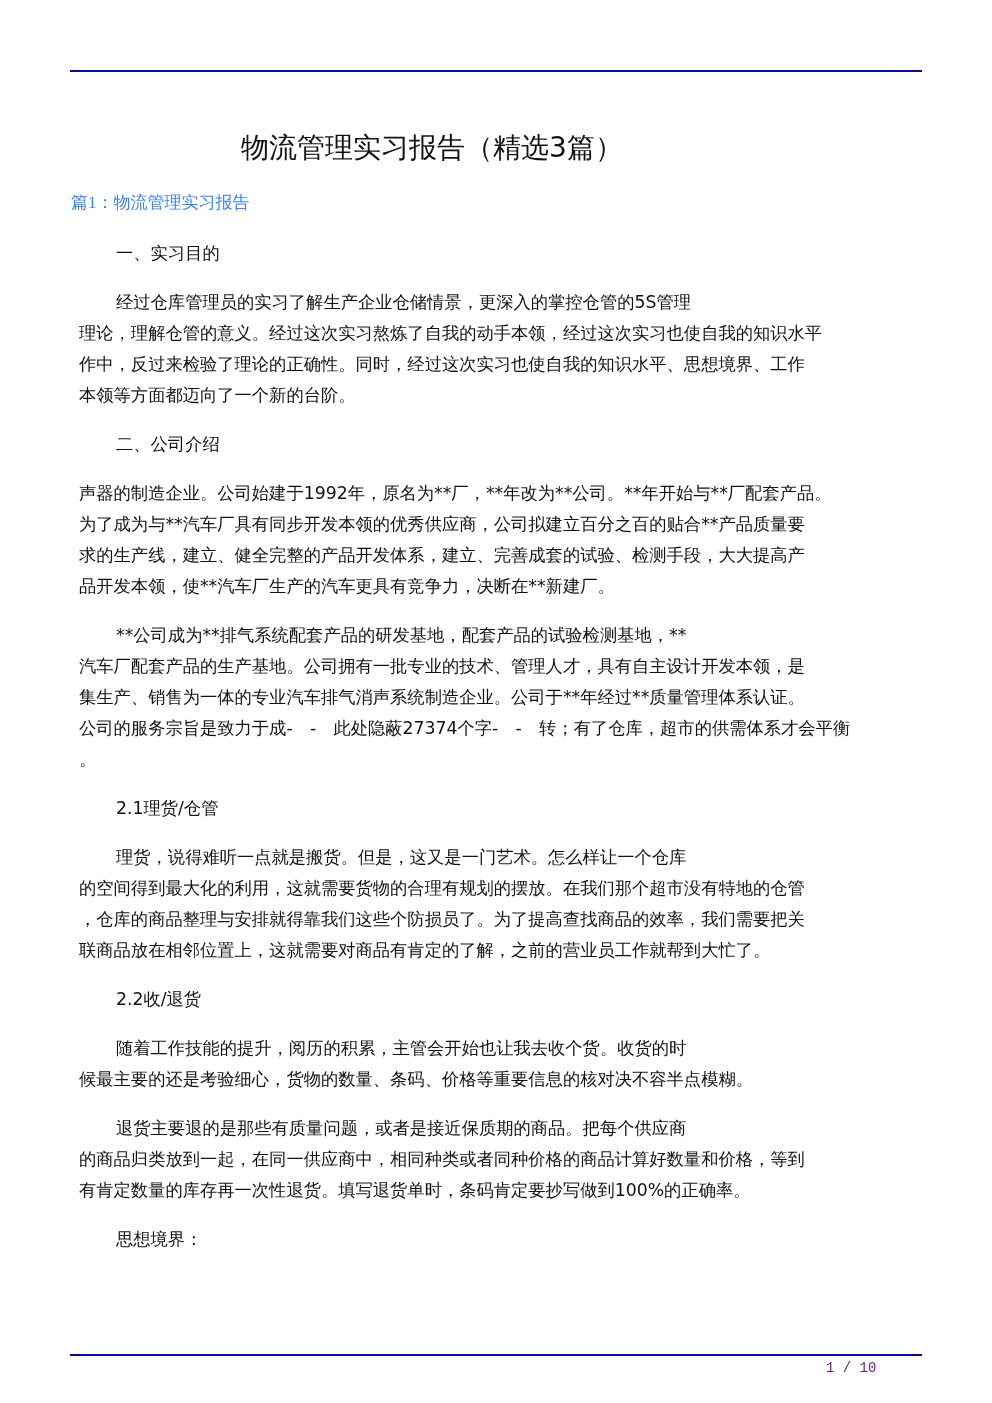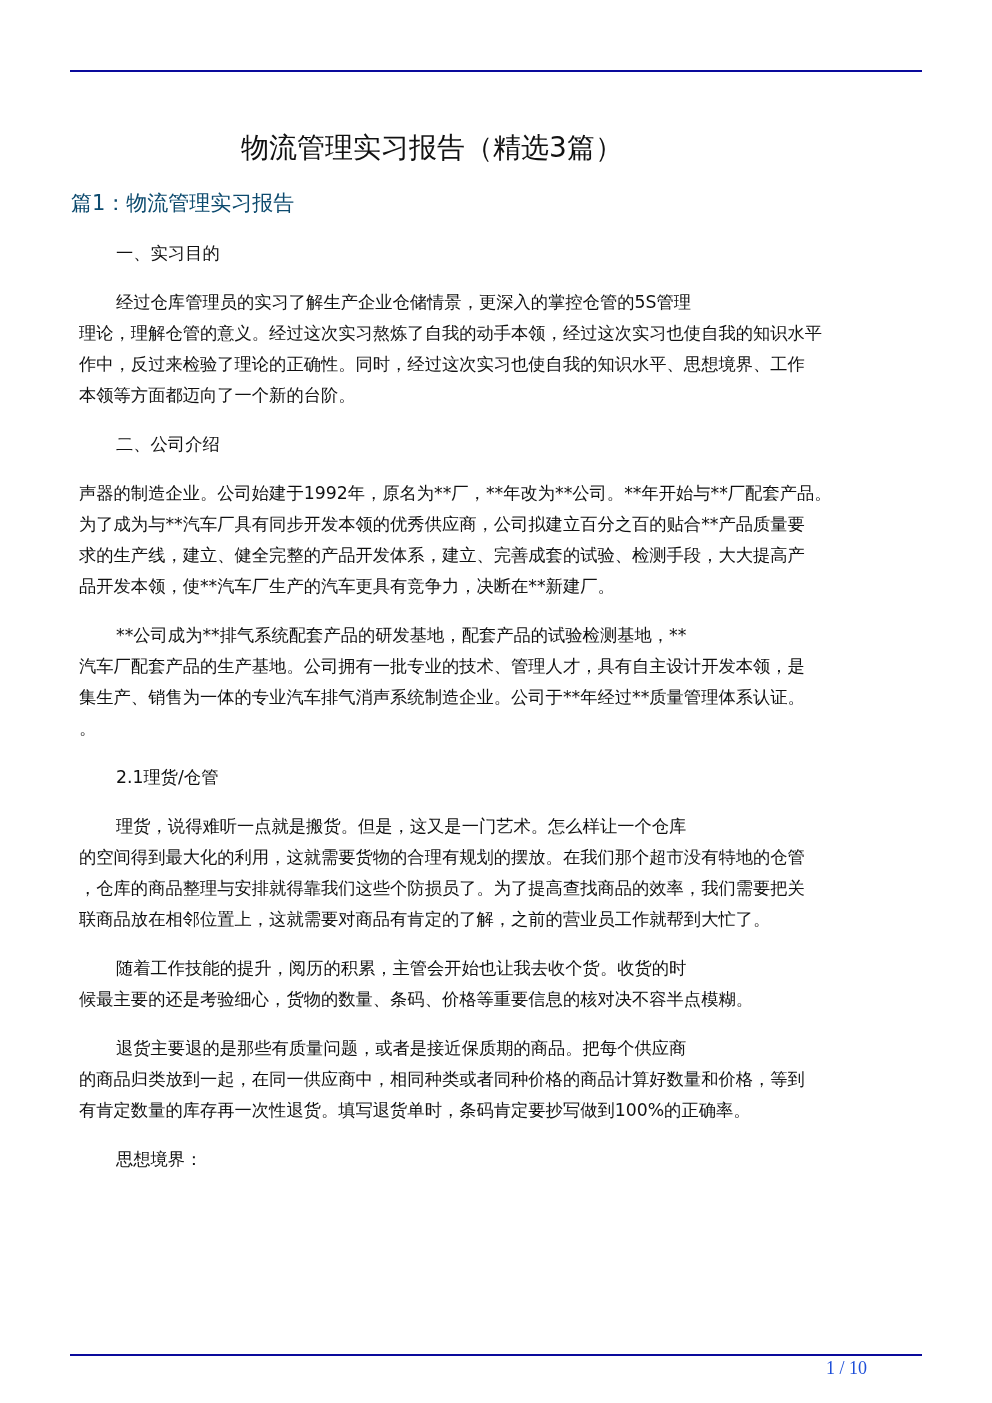--- a/index.html
+++ b/index.html
@@ -33,23 +33,24 @@
       text-align: center;
       font-size: 28px;
       line-height: 40px;
       color: #111111;
       letter-spacing: 0px;
     }
     .chapter {
       position: absolute;
       top: 186px;
       left: 71px;
-      font-size: 21px;
+      font-size: 17px;
       line-height: 34px;
-      color: #0c4a6e;
+      color: #3b82f6;
+      font-family: Liberation Serif, serif;
     }
     .content {
       position: absolute;
       top: 238px;
       left: 71px;
       width: 850px;
       font-size: 17.3px;
       line-height: 31px;
       color: #111111;
       margin-left: 8px;
@@ -66,24 +67,24 @@
       padding-left: 37px;
     }
     .content .para .line {
       display: block;
       white-space: nowrap;
     }
     .page-num {
       position: absolute;
       top: 1356px;
       left: 826px;
-      font-family: Liberation Serif, serif;
-      font-size: 18px;
+      font-family: Liberation Mono, monospace;
+      font-size: 14px;
       line-height: 24px;
-      color: #1d4ed8;
+      color: #701a75;
     }
   </style>
 </head>
 <body>
 
 <div class="rule top"></div>
 
 <div class="title">物流管理实习报告（精选3篇）</div>
 
 <div class="chapter">篇1：物流管理实习报告</div>
@@ -105,32 +106,34 @@
     <span class="line">声器的制造企业。公司始建于1992年，原名为**厂，**年改为**公司。**年开始与**厂配套产品。</span>
     <span class="line">为了成为与**汽车厂具有同步开发本领的优秀供应商，公司拟建立百分之百的贴合**产品质量要</span>
     <span class="line">求的生产线，建立、健全完整的产品开发体系，建立、完善成套的试验、检测手段，大大提高产</span>
     <span class="line">品开发本领，使**汽车厂生产的汽车更具有竞争力，决断在**新建厂。</span>
   </div>
 
   <div class="para">
     <span class="line first">**公司成为**排气系统配套产品的研发基地，配套产品的试验检测基地，**</span>
     <span class="line">汽车厂配套产品的生产基地。公司拥有一批专业的技术、管理人才，具有自主设计开发本领，是</span>
     <span class="line">集生产、销售为一体的专业汽车排气消声系统制造企业。公司于**年经过**质量管理体系认证。</span>
+    <span class="line">公司的服务宗旨是致力于成-　-　此处隐蔽27374个字-　-　转；有了仓库，超市的供需体系才会平衡</span>
     <span class="line">。</span>
   </div>
 
   <div class="heading">2.1理货/仓管</div>
 
   <div class="para">
     <span class="line first">理货，说得难听一点就是搬货。但是，这又是一门艺术。怎么样让一个仓库</span>
     <span class="line">的空间得到最大化的利用，这就需要货物的合理有规划的摆放。在我们那个超市没有特地的仓管</span>
     <span class="line">，仓库的商品整理与安排就得靠我们这些个防损员了。为了提高查找商品的效率，我们需要把关</span>
     <span class="line">联商品放在相邻位置上，这就需要对商品有肯定的了解，之前的营业员工作就帮到大忙了。</span>
   </div>
 
+  <div class="heading">2.2收/退货</div>
 
   <div class="para">
     <span class="line first">随着工作技能的提升，阅历的积累，主管会开始也让我去收个货。收货的时</span>
     <span class="line">候最主要的还是考验细心，货物的数量、条码、价格等重要信息的核对决不容半点模糊。</span>
   </div>
 
   <div class="para">
     <span class="line first">退货主要退的是那些有质量问题，或者是接近保质期的商品。把每个供应商</span>
     <span class="line">的商品归类放到一起，在同一供应商中，相同种类或者同种价格的商品计算好数量和价格，等到</span>
     <span class="line">有肯定数量的库存再一次性退货。填写退货单时，条码肯定要抄写做到100%的正确率。</span>

